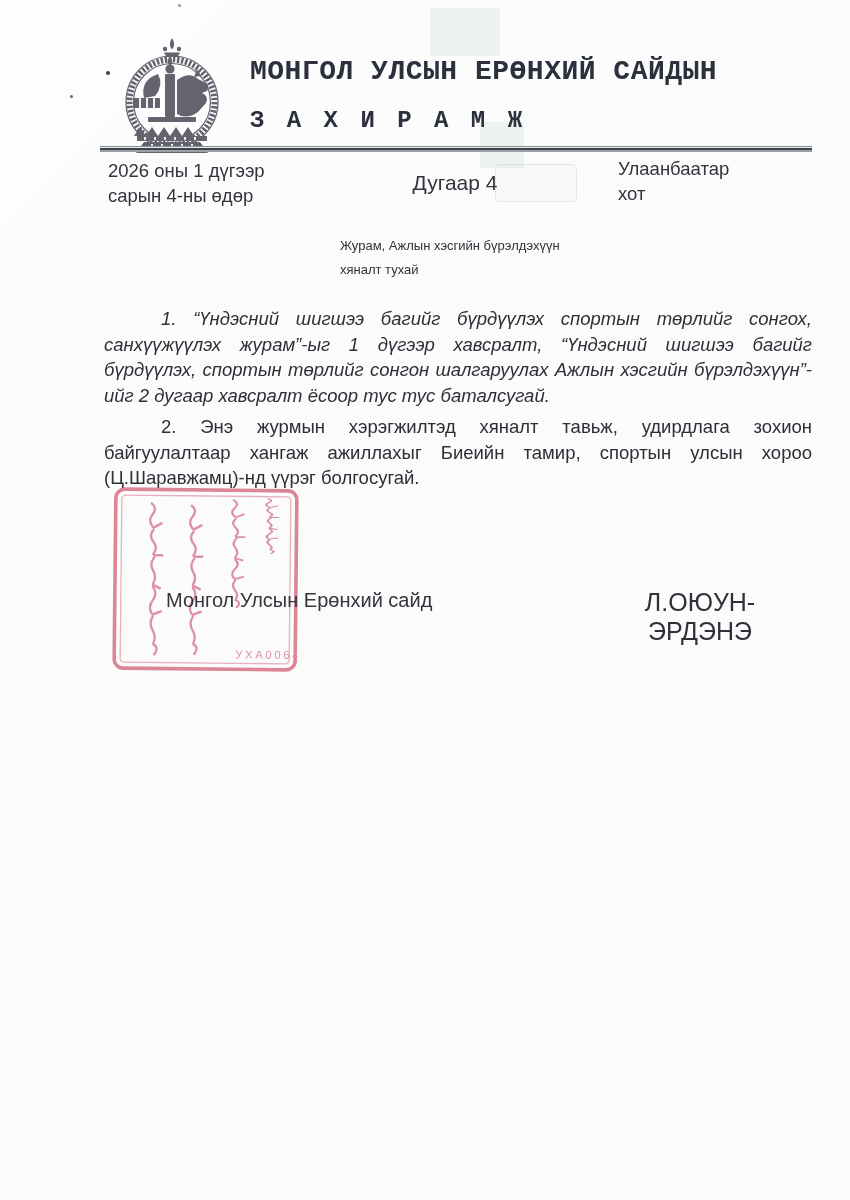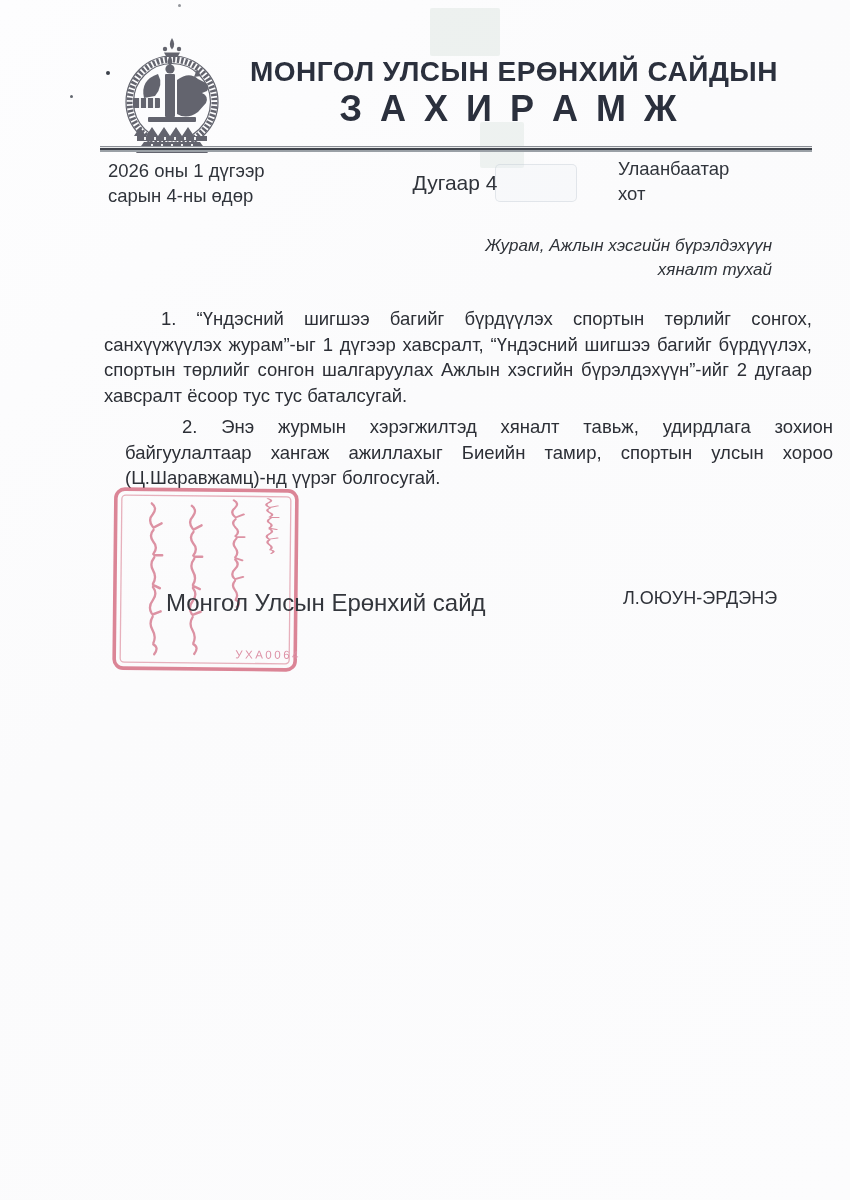--- a/index.html
+++ b/index.html
@@ -29,64 +29,63 @@
   .speck2 { left: 70px;  top: 95px; width: 3px; height: 3px; opacity: .8; }
   .speck3 { left: 178px; top: 4px;  width: 3px; height: 3px; opacity: .55; }
 
   
   .emblem { position: absolute; left: 110px; top: 36px; width: 124px; height: 122px;
             opacity: .88; filter: blur(.25px); }
 
   
   .header-text {
     position: absolute; left: 250px; top: 56px; width: 520px;
-    text-align: center;
-    font-family: Liberation Sans, sans-serif;
+    font-family: Liberation Mono, monospace;
     font-weight: bold; color: #2b303d;
   }
   .h-line1 { font-size: 28px; letter-spacing: .5px; white-space: nowrap; }
-  .h-line2 { font-size: 36px; letter-spacing: 4px; margin-top: 0; white-space: nowrap; }
+  .h-line2 { font-size: 24px; letter-spacing: 4px; margin-top: 20px; white-space: nowrap; }
 
   .rule {
     position: absolute; left: 100px; top: 146px; width: 712px; height: 6px;
     background: linear-gradient(to bottom,
       #8b8f96 0 1px, #e8e9ea 1px 2px, #3f434b 2px 4.5px, #9aa0a6 4.5px 6px);
   }
 
   
   .meta-date { position: absolute; left: 108px; top: 158px;
                font-size: 18.5px; line-height: 25px; color: #30343b; }
   .meta-number { position: absolute; left: 380px; top: 171px; width: 150px;
                  text-align: center; font-size: 21px; color: #30343b; }
   .meta-city { position: absolute; left: 618px; top: 156px; width: 164px;
                text-align: left; font-size: 18.5px; line-height: 25px; color: #30343b; }
 
   
   .subject { position: absolute; left: 340px; top: 234px; width: 432px;
-             text-align: right; font-size: 17px; line-height: 24px; color: #2f3339; font-style: italic; }
+             text-align: left; font-size: 13px; line-height: 24px; color: #2f3339; }
 
   
   .para {
     position: absolute; left: 104px; width: 708px;
     font-size: 18.5px; line-height: 25.5px;
     text-align: justify; text-indent: 57px;
     color: #2c2f36; margin: 0;
   }
-  .p1 { top: 306px; }
-  .p2 { top: 414px; margin-left: 21px; }
+  .p1 { top: 306px; font-style: italic; }
+  .p2 { top: 414px; }
 
   
   .stamp { position: absolute; left: 111px; top: 486px; width: 190px; height: 190px;
            transform: rotate(.6deg); opacity: .92; }
 
   
   .sig-title { position: absolute; left: 166px; top: 589px;
-               font-size: 24px; color: #33363c; }
+               font-size: 20px; color: #33363c; }
   .sig-name  { position: absolute; left: 600px; top: 588px; width: 200px;
-               text-align: center; font-size: 18px; color: #2e3138; }
+               text-align: center; font-size: 25px; color: #2e3138; }
 </style>
 </head>
 <body>
 
 <div class="page">
 
   <div class="artifact art1"></div>
   <div class="artifact art2"></div>
   <div class="artifact art3"></div>
   <div class="speck speck1"></div>

